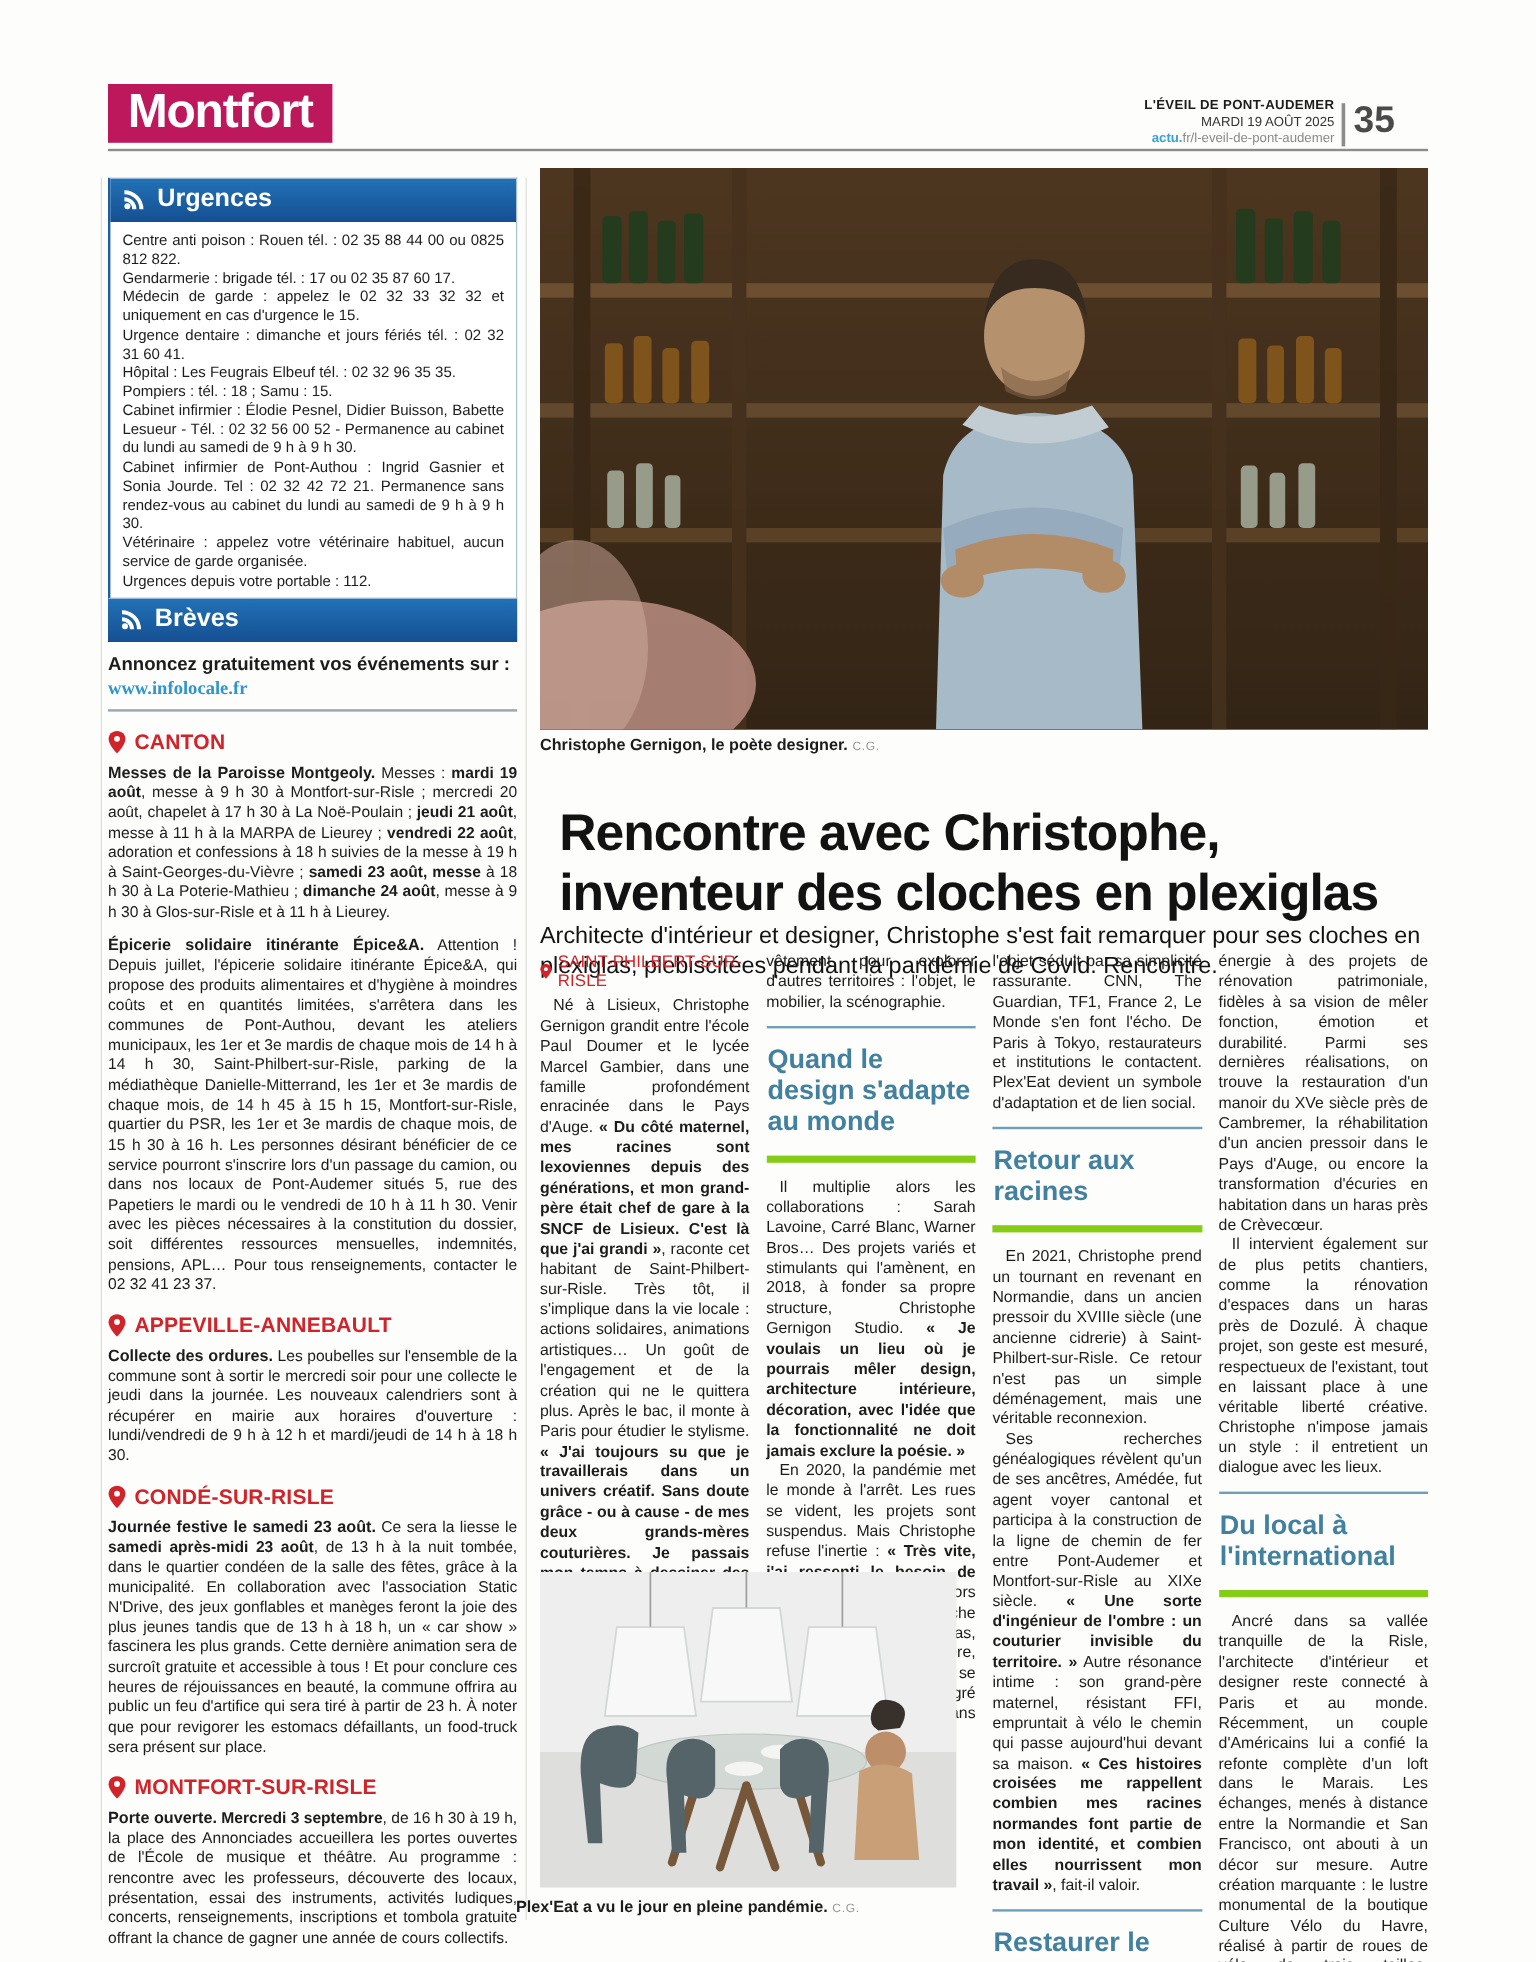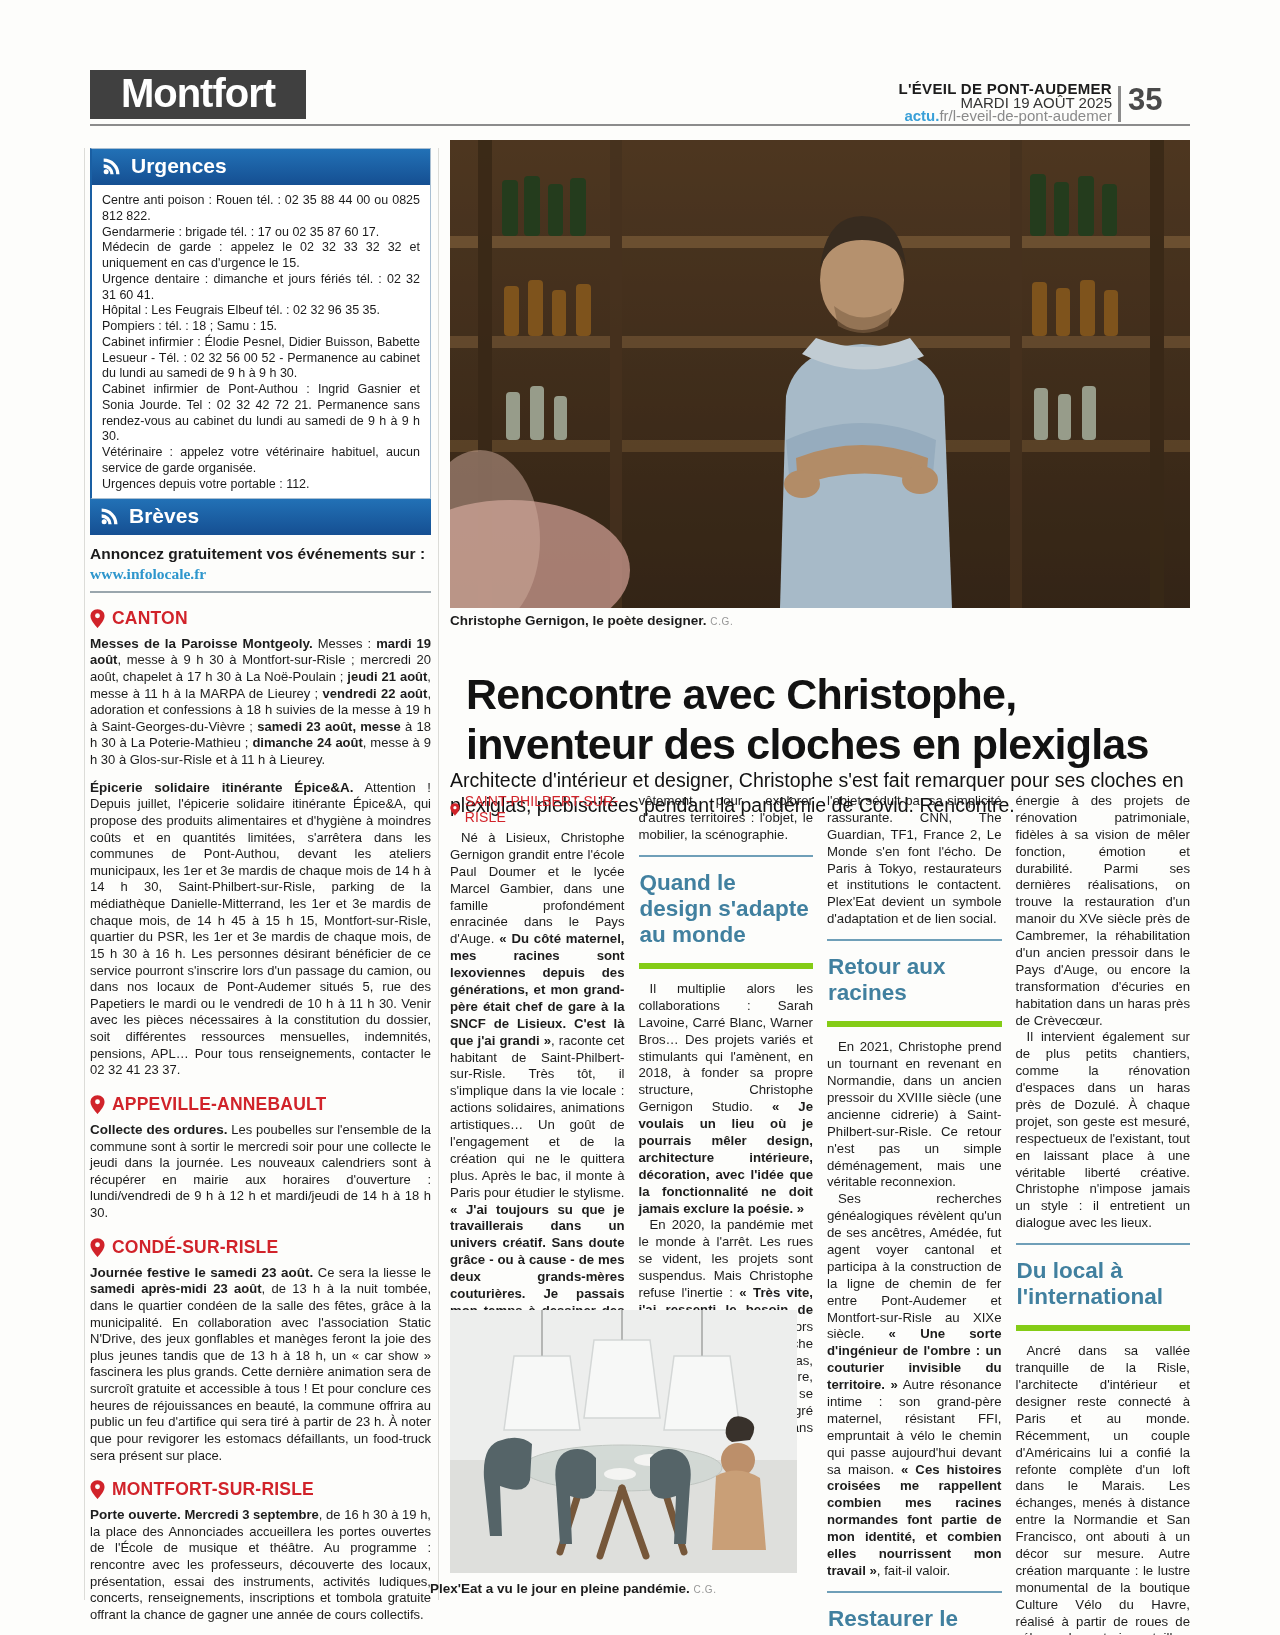--- a/index.html
+++ b/index.html
@@ -1,23 +1,23 @@
 <!DOCTYPE html>
 <html lang="fr"><head>
 <meta charset="utf-8">
 <style>
   html,body{margin:0;padding:0;background:#e9e9e7;}
   .page{position:relative;width:1280px;height:1635px;margin:0 auto;background:#fdfdfb;
         font-family:"Liberation Sans",sans-serif;color:#1c1c1c;overflow:hidden;}
   
-  .section-banner{position:absolute;left:90px;top:70px;width:216px;height:49px;
-    background:#404040;color:#fff;font-weight:bold;font-size:40px;line-height:46px;
+  .section-banner{position:absolute;left:90px;top:70px;width:187px;height:49px;
+    background:#be185d;color:#fff;font-weight:bold;font-size:40px;line-height:46px;
     text-align:center;letter-spacing:-1px;}
   .hdr-right{position:absolute;left:800px;top:82px;width:312px;text-align:right;
-    font-size:15px;line-height:13.5px;color:#1c1c1c;}
+    font-size:11px;line-height:13.5px;color:#1c1c1c;}
   .hdr-paper{font-weight:bold;letter-spacing:.3px;}
   .hdr-date{font-weight:normal;color:#333;}
   .hdr-url{color:#8a8a8a;}
   .hdr-url .actu{color:#3aa0d8;font-weight:bold;}
   .pagenum-bar{position:absolute;left:1118px;top:86px;width:3px;height:36px;background:#8c8c8c;}
   .pagenum{position:absolute;left:1128px;top:82px;font-size:31px;font-weight:bold;color:#4a4a4a;}
   .hdr-rule{position:absolute;left:90px;top:124px;width:1100px;height:2px;background:#8c8c8c;}
   
   .vline{position:absolute;width:1px;background:#dcdcd8;}
   

